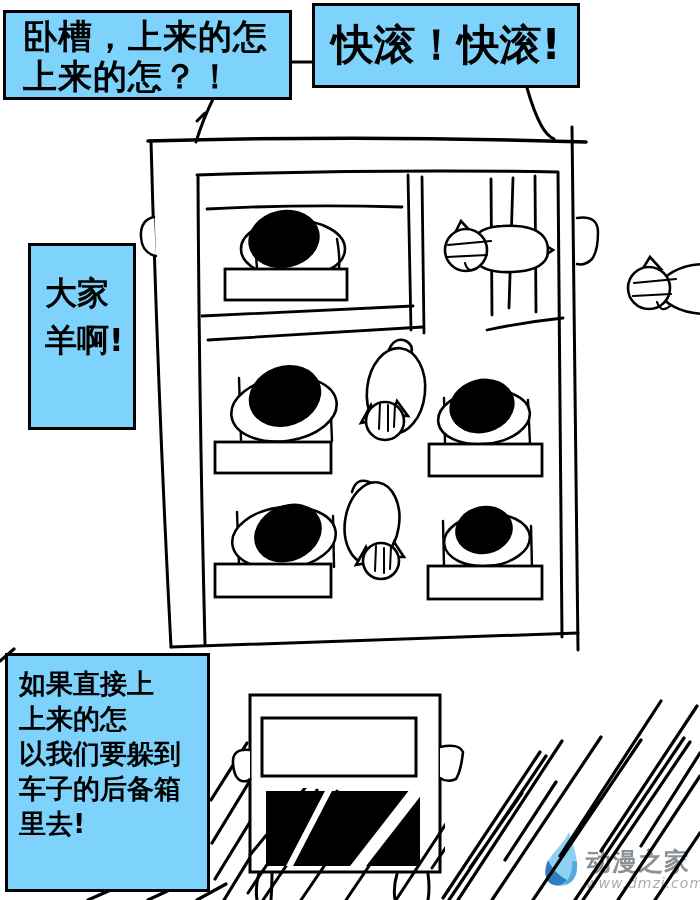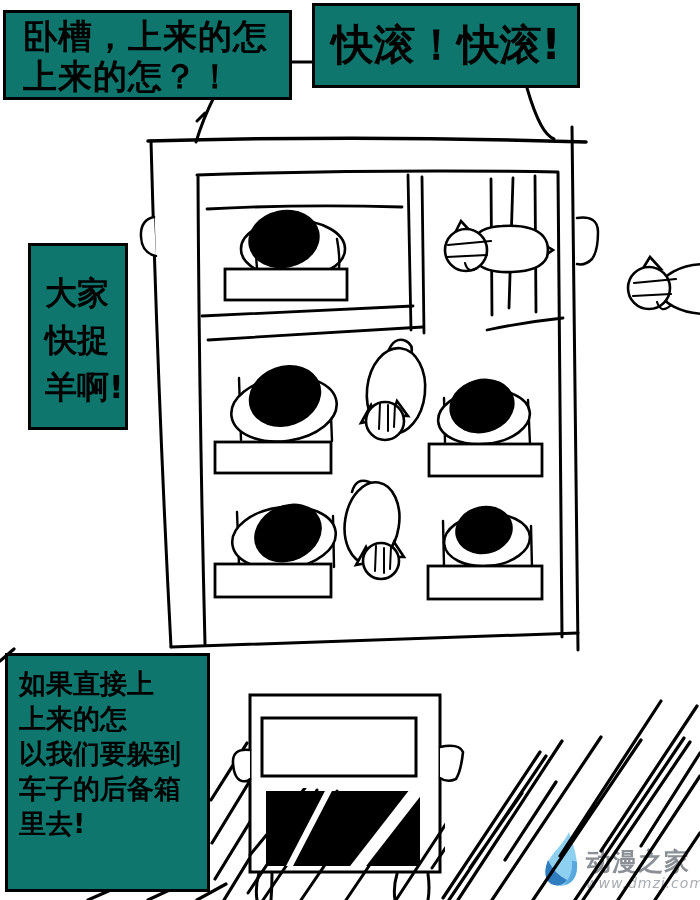--- a/index.html
+++ b/index.html
@@ -1,22 +1,22 @@
 <!DOCTYPE html>
 <html><head>
 <meta charset="utf-8">
 <style>
   html,body{margin:0;padding:0;}
   body{width:700px;height:900px;background:#fff;font-family:"DejaVu Sans","Liberation Sans",sans-serif;}
   #stage{position:relative;width:700px;height:900px;overflow:hidden;background:#fff;}
   #art{position:absolute;left:0;top:0;}
-  .bubble{position:absolute;box-sizing:border-box;background:#0f766e;border:3px solid #000;color:#000;font-weight:600;}
+  .bubble{position:absolute;box-sizing:border-box;background:#7dd3fc;border:3px solid #000;color:#000;font-weight:600;}
   #bubble-driver{left:3px;top:10px;width:289px;height:90px;font-size:34px;line-height:40px;padding:3px 0 0 17px;letter-spacing:1px;}
   #bubble-crowd{left:312px;top:3px;width:268px;height:85px;font-size:42px;line-height:78px;text-align:center;}
-  #bubble-catch{left:28px;top:243px;width:100px;height:187px;font-size:32px;line-height:47px;padding:24px 0 0 14px;}
+  #bubble-catch{left:28px;top:243px;width:108px;height:187px;font-size:32px;line-height:47px;padding:24px 0 0 14px;}
   #bubble-plan{left:5px;top:653px;width:205px;height:239px;font-size:27px;line-height:35px;padding:10px 0 0 11px;}
   .bline{white-space:nowrap;}
 </style>
 </head>
 <body>
 
 <div id="stage">
 
 <svg id="art" width="700" height="900" viewBox="0 0 700 900">
   <defs>
@@ -151,21 +151,20 @@
   <div class="bline">卧槽，上来的怎</div>
   <div class="bline">上来的怎？！</div>
 </div>
 
 <div class="bubble" id="bubble-crowd">
   <span>快滚！快滚!</span>
 </div>
 
 <div class="bubble" id="bubble-catch">
   <div class="bline">大家</div>
-  <div class="bline">快捉</div>
   <div class="bline">羊啊!</div>
 </div>
 
 <div class="bubble" id="bubble-plan">
   <div class="bline">如果直接上</div>
   <div class="bline">上来的怎</div>
   <div class="bline">以我们要躲到</div>
   <div class="bline">车子的后备箱</div>
   <div class="bline">里去!</div>
 </div>

